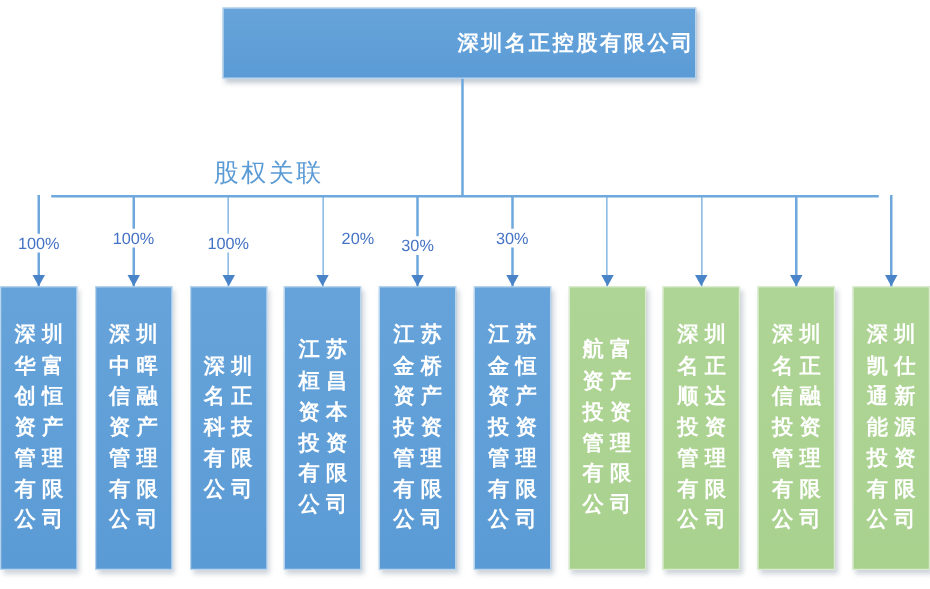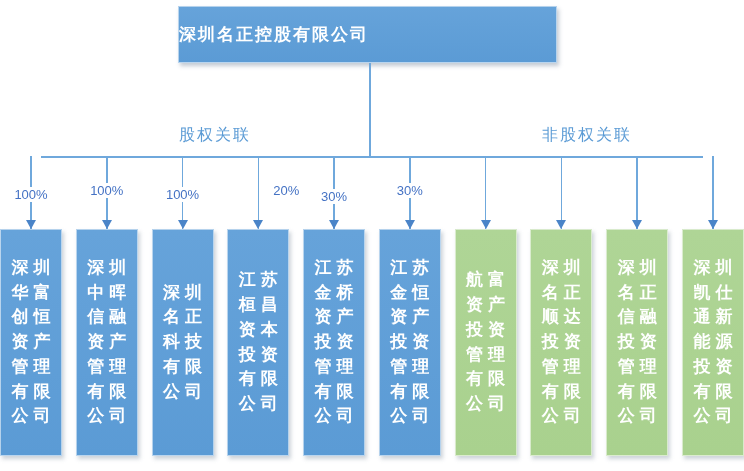--- a/index.html
+++ b/index.html
@@ -5,30 +5,30 @@
   html,body{margin:0;padding:0;background:#FFFFFF;}
   body{width:744px;height:471px;position:relative;overflow:hidden;
        font-family:"Liberation Sans","DejaVu Sans",sans-serif;}
   .stage{position:absolute;inset:0;}
 
   
   .root-box{position:absolute;left:178px;top:6px;width:379px;height:57px;
     background:linear-gradient(#66A3DA,#5B9BD5);
     border:1px solid rgba(255,255,255,.55);box-sizing:border-box;
     box-shadow:2px 3px 4px rgba(125,140,160,.45);
-    display:flex;align-items:center;justify-content:flex-start;}
+    display:flex;align-items:center;justify-content:flex-end;}
   .root-box .root-title{color:#FFFFFF;font-size:17px;font-weight:bold;letter-spacing:2px;}
 
   
   .stem{position:absolute;left:369px;top:63px;width:1.5px;height:93px;background:#6FA8DC;}
   .rail{position:absolute;left:41px;top:156px;width:662px;height:1.5px;background:#6FA8DC;}
 
   
   .branch-label{position:absolute;top:125px;transform:translateX(-50%);
-    color:#5B9BD5;font-size:16px;letter-spacing:2px;white-space:nowrap;background:#fff;padding:0 3px;}
+    color:#5B9BD5;font-size:20px;letter-spacing:2px;white-space:nowrap;background:#fff;padding:0 3px;}
   .branch-label.equity{left:215px;}
   .branch-label.nonequity{left:587px;}
 
   
   .cols{position:absolute;left:10px;right:10px;top:156px;height:302px;
     display:flex;justify-content:space-between;}
   .col{width:42px;display:flex;flex-direction:column;align-items:center;position:relative;}
   .drop{width:1.5px;height:73px;background:#6FA8DC;position:relative;}
   .drop::after{content:"";position:absolute;bottom:0;left:50%;transform:translateX(-50%);
     border-left:5.5px solid transparent;border-right:5.5px solid transparent;
@@ -57,21 +57,20 @@
 <div class="stage">
 
   <div class="root-box">
     <div class="root-title">深圳名正控股有限公司</div>
   </div>
 
   <div class="stem"></div>
   <div class="rail"></div>
 
   <div class="branch-label equity">股权关联</div>
-  <div class="branch-label nonequity">非股权关联</div>
 
   <div class="cols">
 
     <div class="col blue">
       <span class="pct">100%</span>
       <div class="drop"></div>
       <div class="node">
         <div class="node-text">深圳
 华富
 创恒

